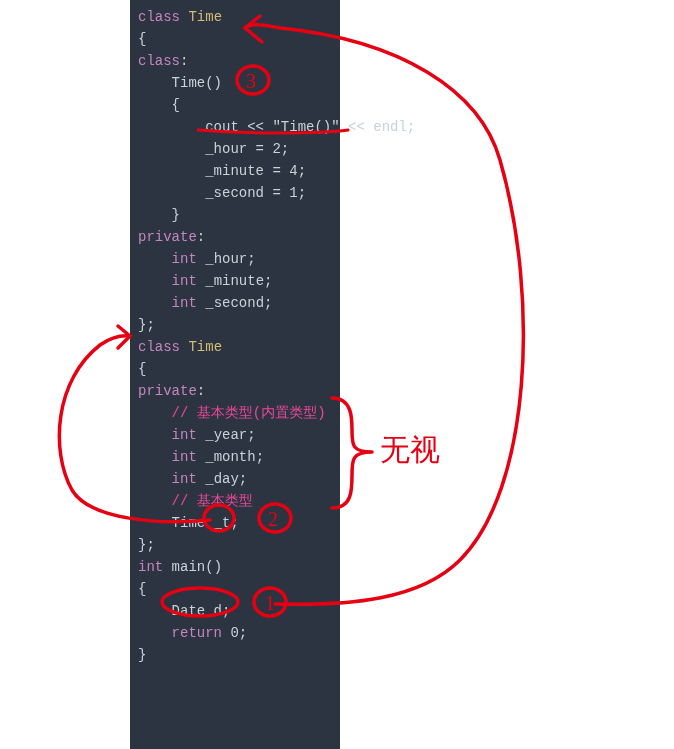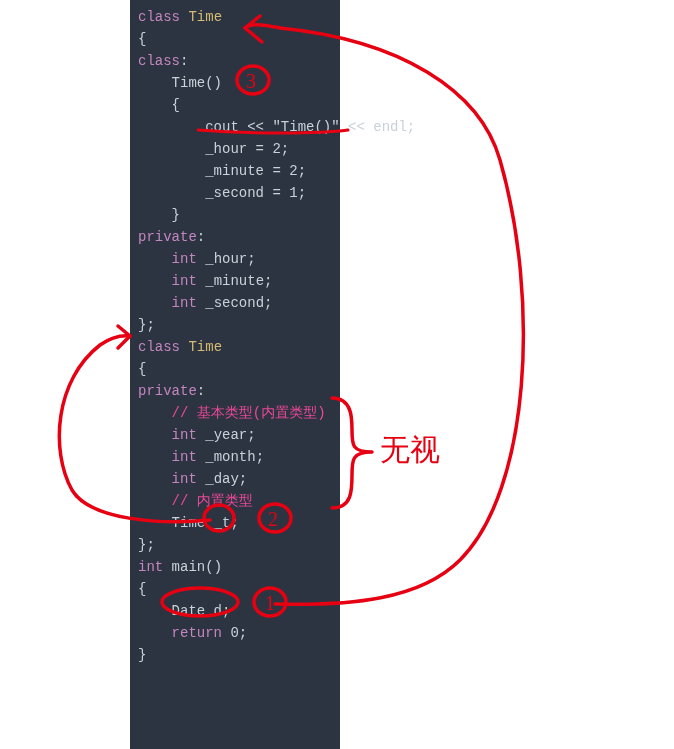--- a/index.html
+++ b/index.html
@@ -15,36 +15,36 @@
 
 <div class="stage">
 
   <div class="code-box"><span><span class="kw">class</span> <span class="hl">Time</span></span>
 <span>{</span>
 <span><span class="kw">class</span>:</span>
 <span>    Time()</span>
 <span>    {</span>
 <span>        cout &lt;&lt; "Time()" &lt;&lt; endl;</span>
 <span>        _hour = 2;</span>
-<span>        _minute = 2;</span>
+<span>        _minute = 4;</span>
 <span>        _second = 1;</span>
 <span>    }</span>
 <span><span class="kw">private</span>:</span>
 <span>    <span class="kw">int</span> _hour;</span>
 <span>    <span class="kw">int</span> _minute;</span>
 <span>    <span class="kw">int</span> _second;</span>
 <span>};</span>
 <span><span class="kw">class</span> <span class="hl">Time</span></span>
 <span>{</span>
 <span><span class="kw">private</span>:</span>
 <span>    <span class="cm">// <span>基本类型(内置类型)</span></span></span>
 <span>    <span class="kw">int</span> _year;</span>
 <span>    <span class="kw">int</span> _month;</span>
 <span>    <span class="kw">int</span> _day;</span>
-<span>    <span class="cm">// <span>内置类型</span></span></span>
+<span>    <span class="cm">// <span>基本类型</span></span></span>
 <span>    Time _t;</span>
 <span>};</span>
 <span><span class="kw">int</span> main()</span>
 <span>{</span>
 <span>    Date d;</span>
 <span>    <span class="kw">return</span> 0;</span>
 <span>}</span></div>
 
   <svg class="overlay" width="674" height="749" viewBox="0 0 674 749">
     <g stroke="#e60012" fill="none" stroke-width="3.5" stroke-linecap="round" stroke-linejoin="round">

